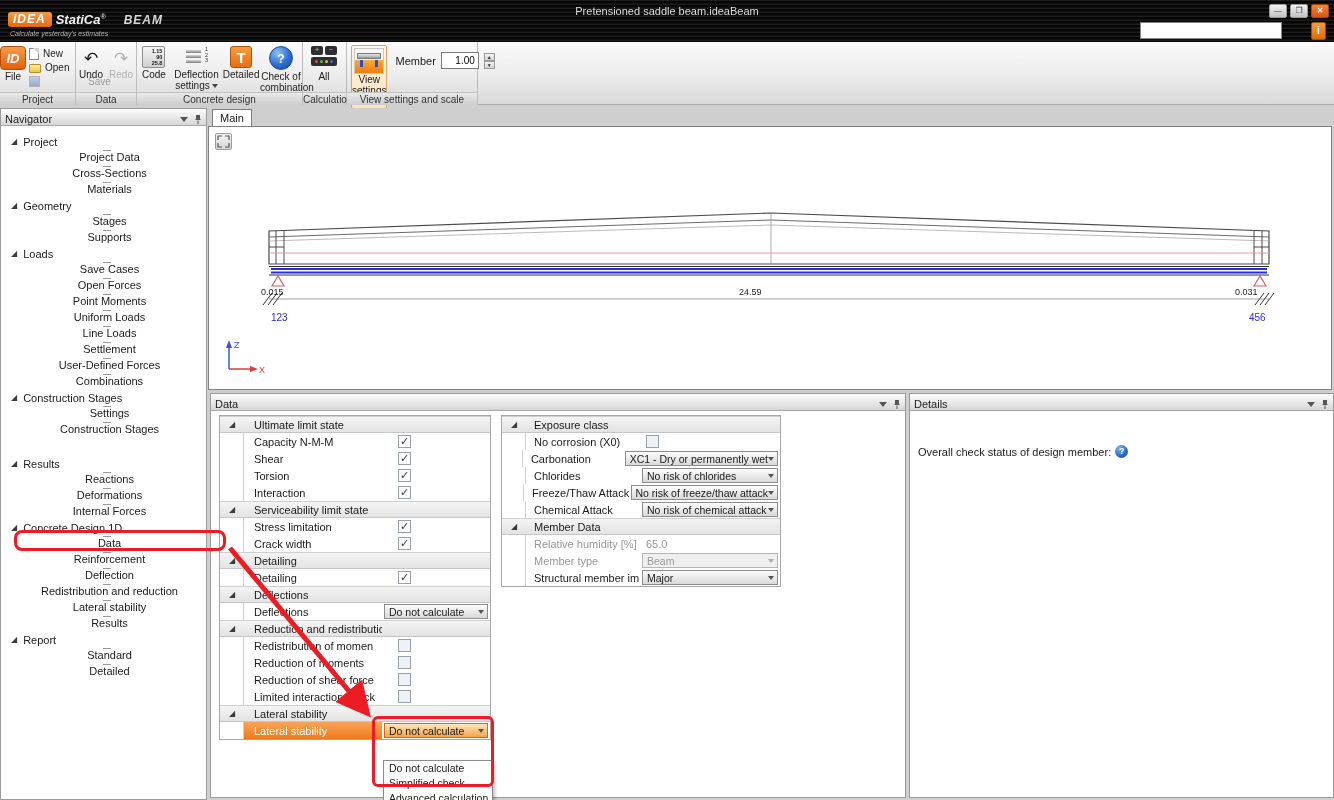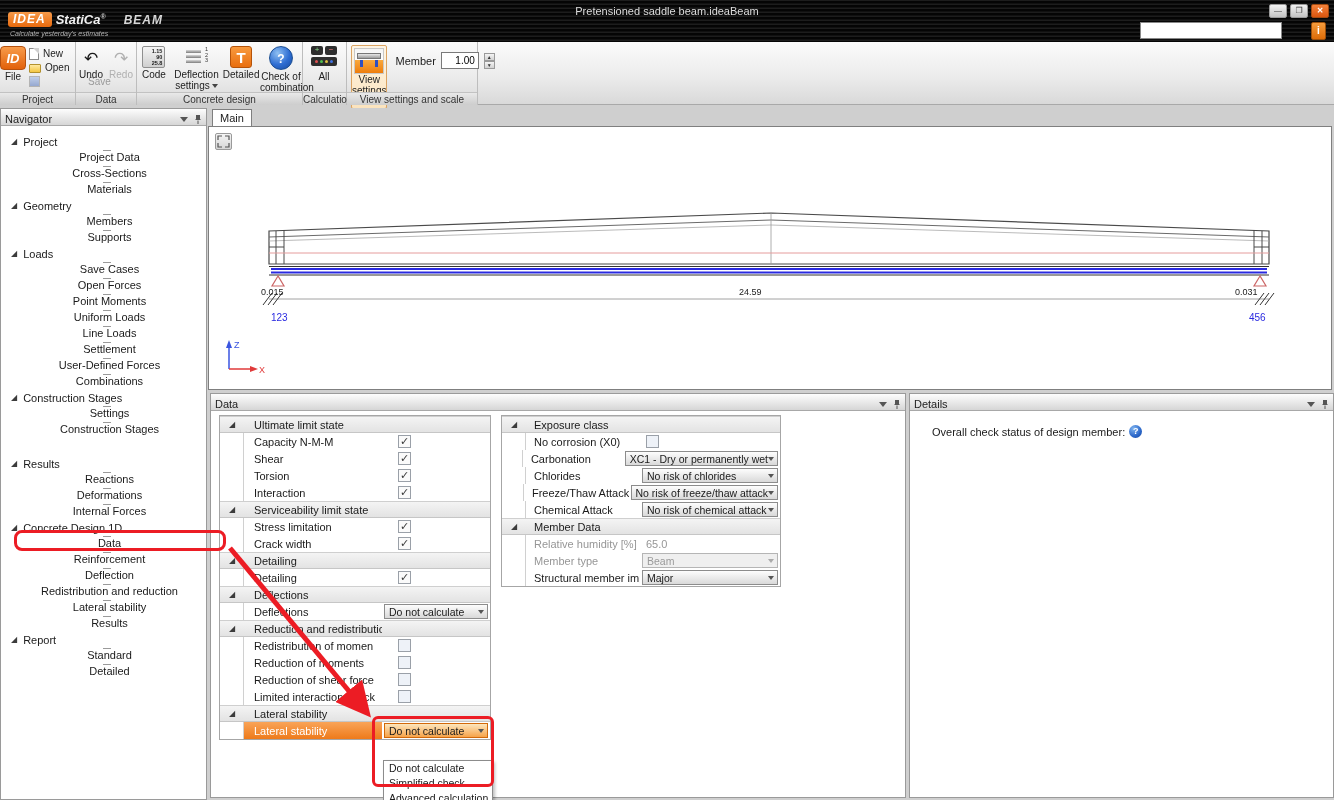--- a/index.html
+++ b/index.html
@@ -95,21 +95,21 @@
   
   .tabstrip { position:absolute; left:208px; top:108px; width:1126px; height:18px; background:#cfcfcf; }
   .tab-main { position:absolute; left:4px; top:1px; height:17px; background:#fff; border:1px solid #7f7f7f; border-bottom:none;
     padding:2px 7px 0; font-size:11px; }
   .viewport { position:absolute; left:208px; top:126px; width:1124px; height:264px; background:#fff; border:1px solid #7f7f7f; }
   .fitbtn { position:absolute; left:6px; top:6px; width:17px; height:17px; background:linear-gradient(#f4f4f4,#d6d6d6); border:1px solid #9a9a9a; border-radius:2px; }
 
   
   .datapanel { position:absolute; left:210px; top:393px; width:696px; height:405px; background:#fff; border:1px solid #9a9a9a; }
   .detailspanel { position:absolute; left:909px; top:393px; width:425px; height:405px; background:#fff; border:1px solid #9a9a9a; }
-  .details-content { padding:14px 0 0 22px; display:flex; align-items:center; gap:4px; }
+  .details-content { padding:14px 0 0 8px; display:flex; align-items:center; gap:4px;margin-top:20px; }
   .helpicon { width:13px; height:13px; border-radius:50%; background:radial-gradient(circle at 35% 28%, #7fb4ef, #2a66c9 60%, #174a9e);
     color:#fff; font-size:9px; font-weight:bold; text-align:center; line-height:13px; }
 
   .grid { position:absolute; top:21px; border:1px solid #a6a6a6; background:#fff; }
   .grid-left { left:8px; width:272px; }
   .grid-right { left:290px; width:280px; }
   .g-row { height:17px; display:flex; align-items:center; position:relative; }
   .g-row.group { background:linear-gradient(#f4f4f4,#e3e3e3); border-top:1px solid #cfcfcf; border-bottom:1px solid #c6c6c6; }
   .g-gutter { width:24px; align-self:stretch; display:flex; align-items:center; justify-content:center; }
   .g-row.item .g-gutter { border-right:1px solid #d0d0d0; }
@@ -308,21 +308,21 @@
     <div class="nav-item">
         <span class="tick"></span>
         <span>Materials</span>
       </div>
     <div class="nav-group">
         <span class="tri">◢</span>
         <span>Geometry</span>
       </div>
     <div class="nav-item">
         <span class="tick"></span>
-        <span>Members</span>
+        <span>Stages</span>
       </div>
     <div class="nav-item">
         <span class="tick"></span>
         <span>Supports</span>
       </div>
     <div class="nav-group">
         <span class="tri">◢</span>
         <span>Loads</span>
       </div>
     <div class="nav-item">

